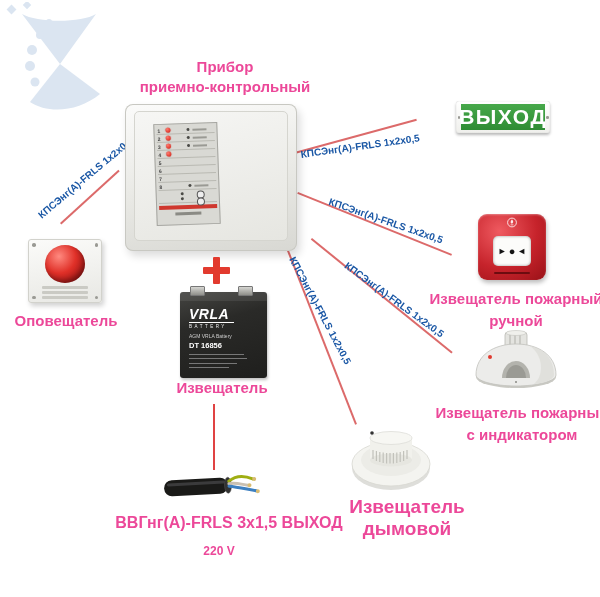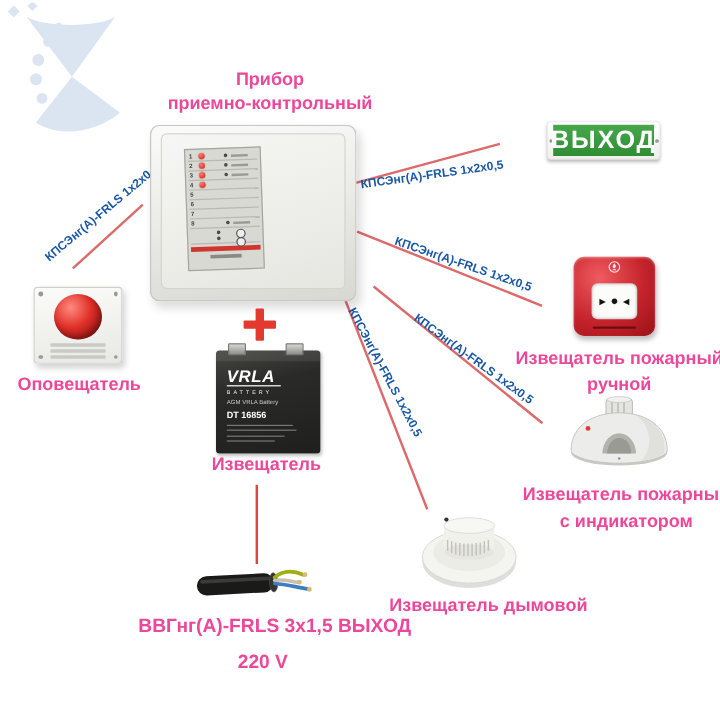--- a/index.html
+++ b/index.html
@@ -66,21 +66,21 @@
     box-shadow:inset 0 0 3px rgba(0,0,0,.4);display:flex;align-items:center;justify-content:center;gap:2px;color:#141414;}
   .cp-pad .ar{font-size:9px;line-height:1;}
   .cp-pad .ci{font-size:11px;line-height:1;}
   .cp-slot{position:absolute;left:50%;bottom:6px;width:36px;height:2.5px;margin-left:-18px;background:#6d0c10;border-radius:1px;}
   .cap-cp{left:420px;top:288px;width:192px;font-size:15px;line-height:22px;}
 
   
   .heat-svg{position:absolute;left:474px;top:330px;}
   .cap-heat{left:427px;top:402px;width:190px;font-size:15px;line-height:22px;}
   .smoke-svg{position:absolute;left:350px;top:420px;}
-  .cap-smoke{left:312px;top:496px;width:190px;font-size:15px;}
+  .cap-smoke{left:312px;top:496px;width:190px;font-size:19px;}
 
   
   .siren{position:absolute;left:28px;top:239px;width:72px;height:62px;border:1px solid #d2d2cc;border-radius:3px;
     background:linear-gradient(170deg,#fbfbf9,#e8e8e4);box-shadow:2px 3px 5px rgba(0,0,0,.18);}
   .siren .scr{position:absolute;width:3.5px;height:3.5px;border-radius:50%;background:#9a9a94;}
   .siren-dome{position:absolute;left:50%;top:5px;width:40px;height:38px;margin-left:-20px;border-radius:50%;
     background:radial-gradient(circle at 35% 30%,#ff8a80,#e03028 45%,#961313 85%);
     box-shadow:inset -2px -3px 5px rgba(0,0,0,.3);}
   .siren-slot{position:absolute;left:50%;width:46px;height:2.5px;margin-left:-23px;background:#cacac4;border-radius:1px;}
   .cap-siren{left:0px;top:310px;width:132px;font-size:15px;line-height:22px;}
@@ -103,21 +103,21 @@
   .batt-type{font-size:5px;color:#ccc;margin-top:4px;}
   .batt-model{font-size:7.5px;color:#fff;font-weight:bold;margin-top:2px;}
   .fp{height:1px;background:#777;margin-top:3.5px;}
   .fp.w55{width:55px}.fp.w48{width:48px}.fp.w58{width:58px}.fp.w40{width:40px}
   .cap-batt{left:152px;top:379px;width:140px;font-size:15px;}
 
   
   .vline{position:absolute;left:213px;top:404px;width:2px;height:66px;background:#e04343;}
   .cable-svg{position:absolute;left:163px;top:469px;transform:rotate(-3deg);}
   .cap-pow1{left:100px;top:514px;width:258px;font-size:16px;}
-  .cap-pow2{left:149px;top:544px;width:140px;font-size:16px;}
+  .cap-pow2{left:149px;top:544px;width:140px;font-size:12px;}
 </style>
 </head>
 <body>
 
 <div class="canvas">
 
   <svg class="wm" width="115" height="115" viewBox="0 0 115 115">
     <g fill="#dbe5f1">
       <path d="M20,12 C35,21 80,21 94,12 L58,62 Z"></path>
       <path d="M58,62 L28,100 C46,112 76,110 98,92 Z"></path>

